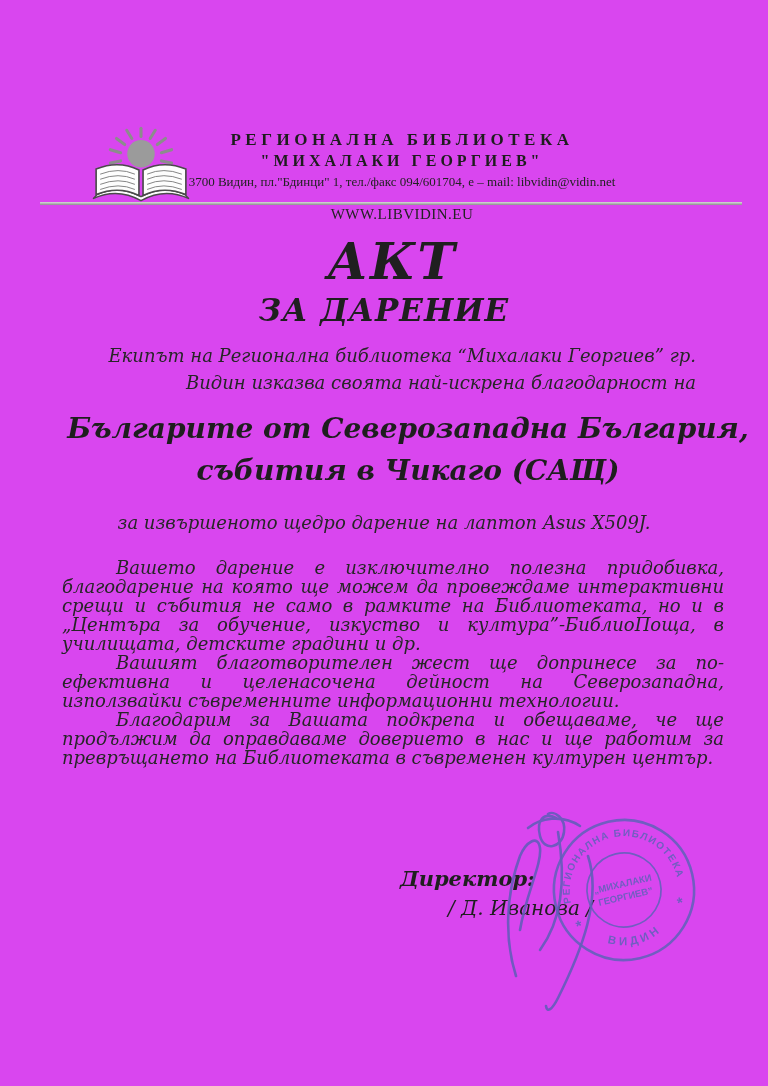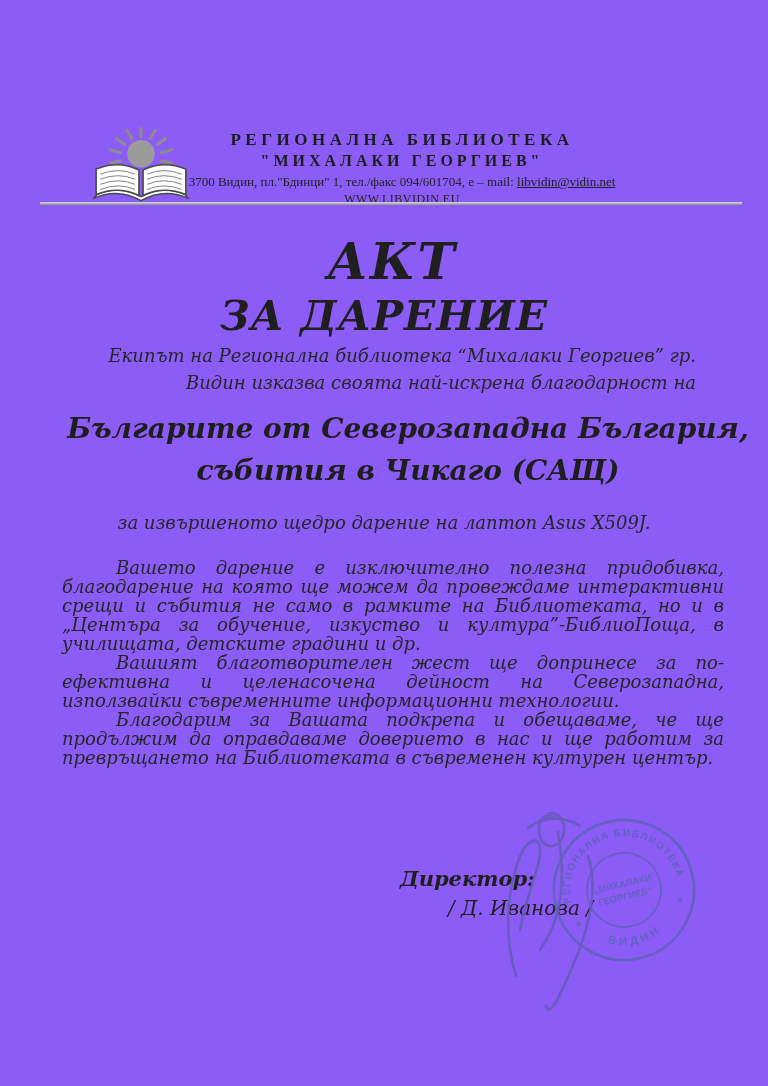--- a/index.html
+++ b/index.html
@@ -1,37 +1,37 @@
 <!DOCTYPE html>
 <html><head>
 <meta charset="utf-8">
 <style>
   html,body{margin:0;padding:0;background:#e9e9e9;}
   .page{
     position:relative;width:768px;height:1086px;margin:0 auto;
-    background:#8b5cf6;overflow:hidden;
+    background:#d946ef;overflow:hidden;
     font-family:"DejaVu Serif","Liberation Serif",serif;
     color:#262626;
   }
   
   .logo{position:absolute;left:90px;top:126px;width:102px;height:80px;}
   .head-text{position:absolute;left:172px;top:130px;width:460px;text-align:center;
     font-family:"Liberation Serif",serif;}
   .org1{font-size:17px;font-weight:bold;letter-spacing:4.5px;color:#1d1d1d;}
   .org2{font-size:16px;font-weight:bold;letter-spacing:4px;margin-top:2px;color:#1d1d1d;}
   .contact{font-size:13px;margin-top:4px;color:#222;white-space:nowrap;}
-  .contact .email{text-decoration:underline;margin-top:11px;}
-  .site{font-size:12px;margin-top:2px;letter-spacing:.5px;color:#222;}
+  .contact .email{margin-top:11px;}
+  .site{font-size:15px;margin-top:16px;letter-spacing:.5px;color:#222;}
   .rule{position:absolute;left:40px;right:26px;top:202px;height:3px;
     background:linear-gradient(#d9d9d9,#8f8f8f);}
   
   .title1{position:absolute;left:0;right:0;top:232px;text-align:center;
     font-size:50px;font-weight:bold;font-style:italic;letter-spacing:2px;color:#1f1f1f;margin-left:16px;}
   .title2{position:absolute;left:0;right:0;top:292px;text-align:center;
-    font-size:41px;font-weight:bold;font-style:italic;letter-spacing:1px;color:#1f1f1f;}
+    font-size:31px;font-weight:bold;font-style:italic;letter-spacing:1px;color:#1f1f1f;}
   .intro{position:absolute;left:78px;right:72px;top:342px;text-align:right;
     font-size:18px;font-style:italic;line-height:1.5;}
   .recipient{position:absolute;left:0;right:0;top:408px;text-align:center;
     font-size:28px;font-weight:bold;font-style:italic;line-height:1.5;color:#1e1e1e;margin-left:48px;}
   .reason{position:absolute;left:0;right:0;top:512px;text-align:center;
     font-size:18px;font-style:italic;}
   
   .body-text{position:absolute;left:62px;right:44px;top:558px;
     font-size:18px;font-style:italic;line-height:19px;text-align:justify;}
   .body-text p{margin:0;text-indent:54px;}

